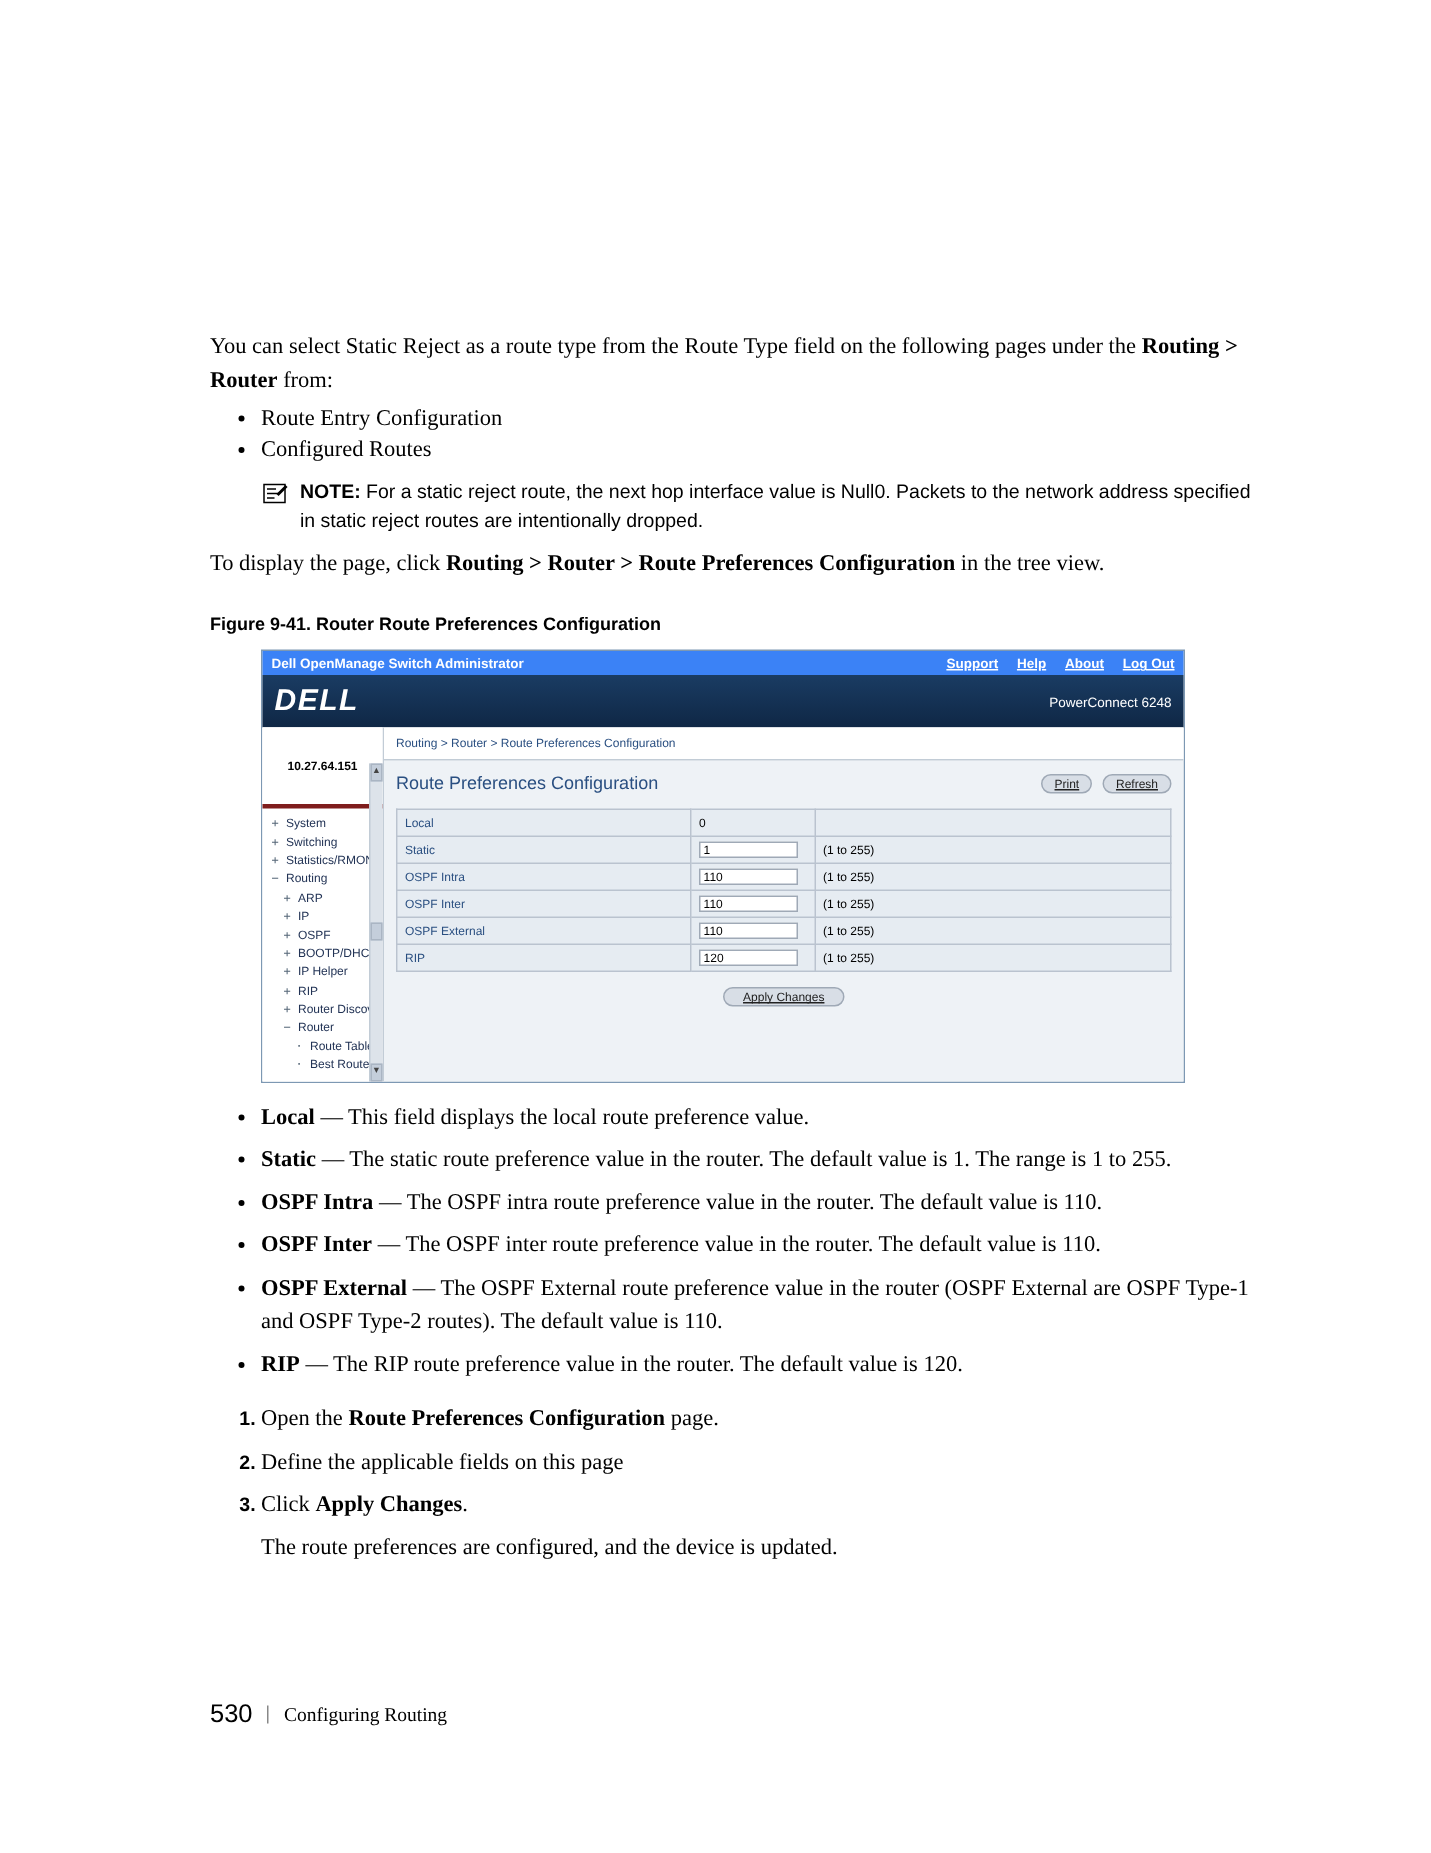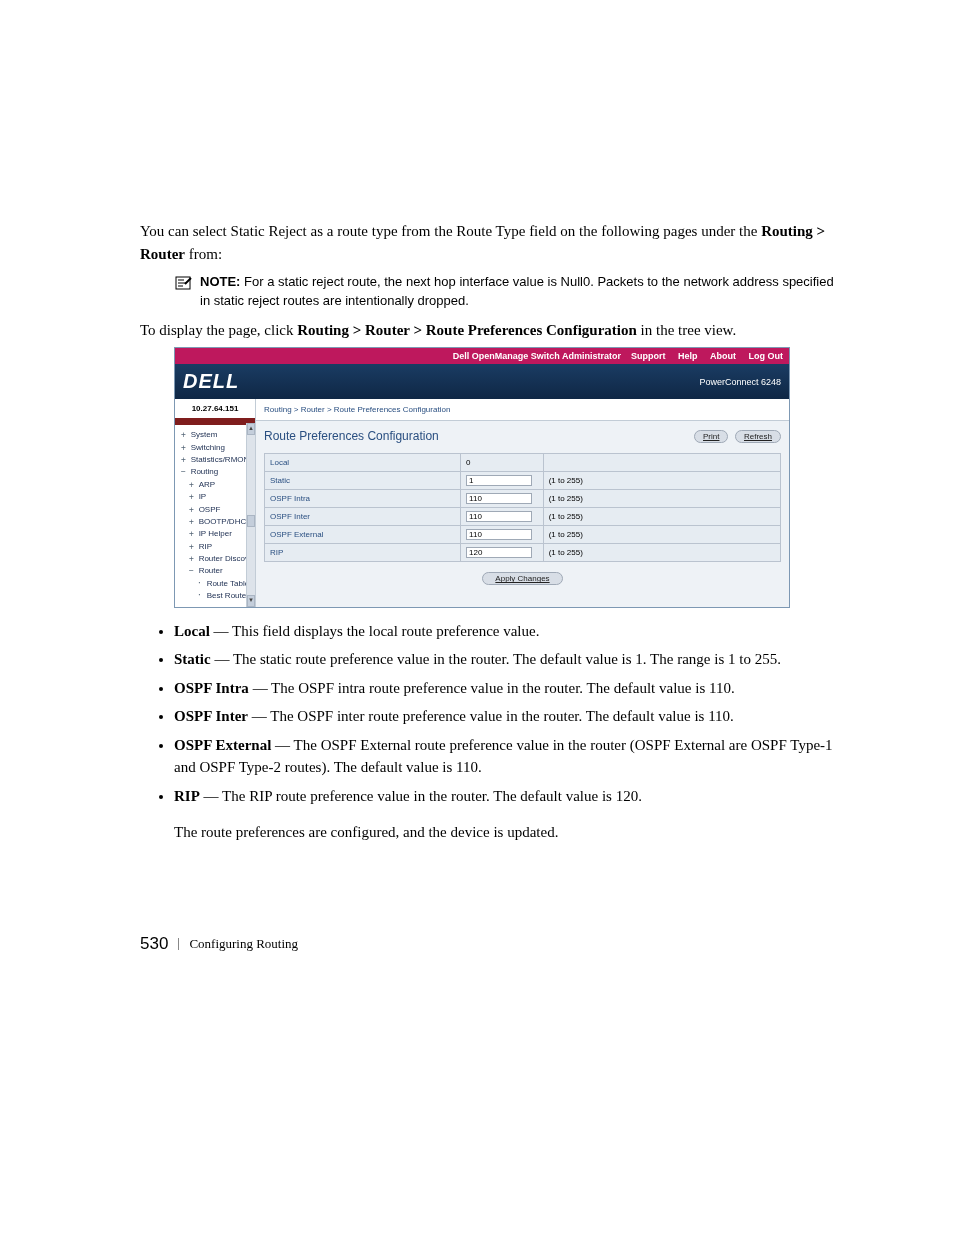--- a/index.html
+++ b/index.html
@@ -27,43 +27,43 @@
 
   
   .app {
     border: 1px solid #7d98b3;
     width: 614px;
     margin: 0 0 12px 34px;
     font-family: Arial, Helvetica, sans-serif;
     font-size: 9px;
   }
   .app-titlebar {
-    background: #be185d;
+    background: #3b82f6;
     color: #fff;
     padding: 3px 6px;
     display: flex;
-    justify-content: flex-end;
+    justify-content: space-between;
     font-weight: bold;
   }
-  .app-titlebar .right a { color: #fff; margin-left: 10px; cursor: pointer; }
+  .app-titlebar .right a { color: #fff; text-decoration: underline; margin-left: 10px; cursor: pointer; }
   .app-brandbar {
     background: linear-gradient(#1a3c63, #0f2745);
     padding: 6px 8px;
     display: flex;
     justify-content: space-between;
     align-items: center;
   }
   .dell-logo {
     color: #fff; font-weight: bold; font-size: 20px; font-style: italic;
     letter-spacing: 1px; font-family: Arial, sans-serif;
   }
   .model { color: #fff; font-size: 9px; }
   .app-body { display: flex; background: #eef2f6; }
   .tree-panel { width: 80px; border-right: 1px solid #c2ccd6; background: #fff; padding: 0; position: relative; }
-  .ip-addr { font-weight: bold; text-align: center; padding: 5px 2px; font-size: 8px; border-bottom: 7px solid #7f1d1d; background: #fff; }
+  .ip-addr { font-weight: bold; text-align: center; padding: 21px 2px; font-size: 8px; border-bottom: 3px solid #7f1d1d; background: #fff; }
   .tree { padding: 4px 2px 4px 4px; line-height: 1.55; font-size: 8px; color: #235; }
   .tree .node { white-space: nowrap; overflow: hidden; }
   .tree .lvl1 { padding-left: 2px; }
   .tree .lvl2 { padding-left: 10px; }
   .tree .lvl3 { padding-left: 18px; }
   .tree .sym { color: #567; font-family: monospace; }
   .scrollbar-v { position: absolute; right: 0; top: 24px; bottom: 0; width: 8px; background: #dde3ea; border-left: 1px solid #c2ccd6; }
   .scroll-btn { height: 10px; background: #c4cedb; border: 1px solid #aab5c3; font-size: 7px; line-height: 7px; text-align: center; color: #444; }
   .scroll-thumb { position: absolute; left: 0; right: 0; top: 50%; height: 10px; background: #c4cedb; border: 1px solid #aab5c3; }
 
@@ -110,38 +110,43 @@
 </style>
 </head>
 <body>
 
 <div class="page">
 
   <p class="intro">
     <span>You can select Static Reject as a route type from the Route Type field on the following pages under the </span><b>Routing &gt; Router</b><span> from:</span>
   </p>
 
+  <ul class="bullets">
+    <li>Route Entry Configuration</li>
+    <li>Configured Routes</li>
+  </ul>
 
   <div class="note-row">
     <svg class="note-icon-svg" width="18" height="16" viewBox="0 0 18 16">
       <rect x="2" y="2" width="14" height="12" fill="#fff" stroke="#000" stroke-width="1"></rect>
       <line x1="4" y1="5" x2="10" y2="5" stroke="#000" stroke-width="1"></line>
       <line x1="4" y1="8" x2="12" y2="8" stroke="#000" stroke-width="1"></line>
       <line x1="4" y1="11" x2="9" y2="11" stroke="#000" stroke-width="1"></line>
       <path d="M11 9 L17 3" stroke="#000" stroke-width="2"></path>
     </svg>
     <div class="note-text">
       <span class="note-label">NOTE:</span><span> For a static reject route, the next hop interface value is Null0. Packets to the network address specified in static reject routes are intentionally dropped.</span>
     </div>
   </div>
 
   <p class="display-path">
     <span>To display the page, click </span><b>Routing &gt; Router &gt; Route Preferences Configuration</b><span> in the tree view.</span>
   </p>
 
+  <div class="figure-caption">Figure 9-41.    Router Route Preferences Configuration</div>
 
   <div class="app">
     <div class="app-titlebar">
       <span>Dell OpenManage Switch Administrator</span>
       <span class="right">
         <a>Support</a>
         <a>Help</a>
         <a>About</a>
         <a>Log Out</a>
       </span>
@@ -231,20 +236,25 @@
   <ul class="fields" id="fields-list">
       <li><b>Local</b> — This field displays the local route preference value.</li>
       <li><b>Static</b> — The static route preference value in the router. The default value is 1. The range is 1 to 255.</li>
       <li><b>OSPF Intra</b> — The OSPF intra route preference value in the router. The default value is 110.</li>
       <li><b>OSPF Inter</b> — The OSPF inter route preference value in the router. The default value is 110.</li>
       <li><b>OSPF External</b> — The OSPF External route preference value in the router (OSPF External are OSPF Type-1 and OSPF Type-2 routes). The default value is 110.</li>
       <li><b>RIP</b> — The RIP route preference value in the router. The default value is 120.</li>
     </ul>
 
 
+  <ol class="steps" id="steps-list">
+      <li>Open the <b>Route Preferences Configuration</b> page.</li>
+      <li>Define the applicable fields on this page</li>
+      <li>Click <b>Apply Changes</b>.</li>
+    </ol>
 
   <p class="result-line">The route preferences are configured, and the device is updated.</p>
 
   <div class="footer">
     <span class="pg">530</span>
     <span class="sep"></span>
     <span class="sect">Configuring Routing</span>
   </div>
 
 </div>

